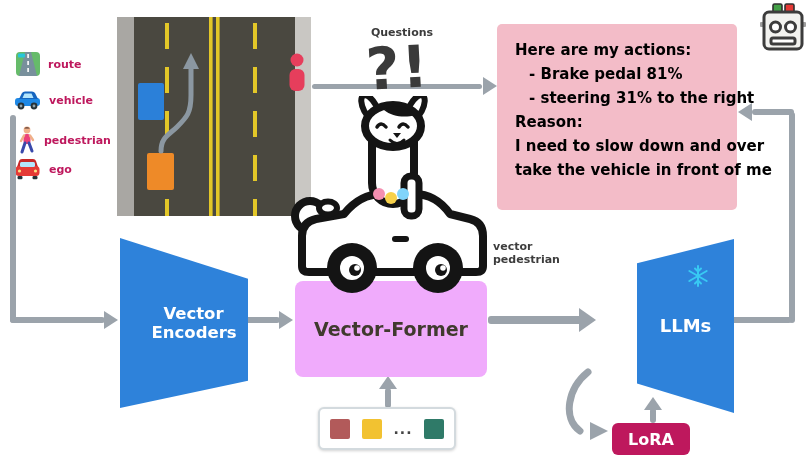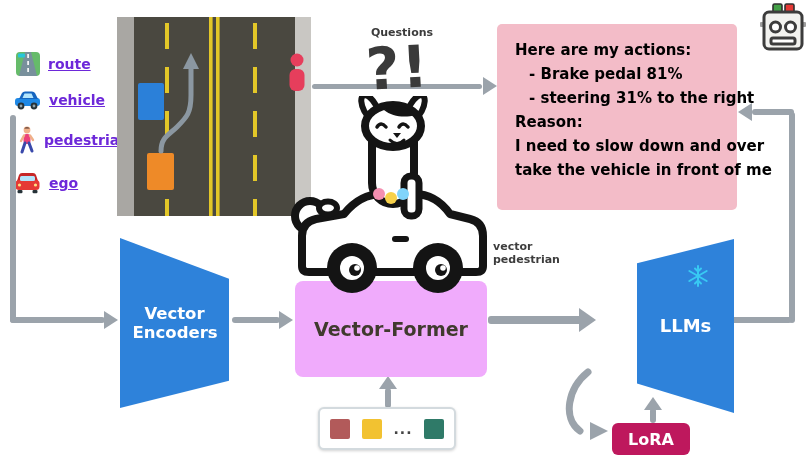--- a/index.html
+++ b/index.html
@@ -8,21 +8,21 @@
   .abs{position:absolute;}
   
   .bar{position:absolute;background:#9ba3ab;border-radius:3px;}
   .ah{position:absolute;width:0;height:0;}
   .ah.r{border-top:9px solid transparent;border-bottom:9px solid transparent;border-left:14px solid #9ba3ab;}
   .ah.l{border-top:9px solid transparent;border-bottom:9px solid transparent;border-right:14px solid #9ba3ab;}
   .ah.u{border-left:9px solid transparent;border-right:9px solid transparent;border-bottom:13px solid #9ba3ab;}
   .ah.big{border-top-width:12px;border-bottom-width:12px;border-left-width:17px;}
   
   .inrow{position:absolute;display:flex;align-items:center;gap:8px;}
-  .inlabel{font-size:14px;font-weight:700;color:#6d28d9;text-decoration:underline;}
+  .inlabel{font-size:11px;font-weight:700;color:#be185d;}
   
   .plabel{position:absolute;left:356px;top:26px;width:92px;text-align:center;
           font-size:11px;font-weight:700;color:#3b3b3b;}
   .pglyph{position:absolute;left:352px;top:34px;width:92px;text-align:center;
           font-size:58px;font-weight:800;color:#3a3a3a;transform:rotate(-3deg);letter-spacing:2px;}
   
   .answer{position:absolute;left:497px;top:24px;width:240px;height:186px;background:#f3bcc8;
           border-radius:5px;padding:14px 8px 0 18px;box-sizing:border-box;}
   .ansline{font-size:15px;font-weight:600;color:#000000;line-height:24px;white-space:nowrap;}
   .ansline.ind{padding-left:14px;}
@@ -114,21 +114,21 @@
       <circle cx="9" cy="4" r="3.4" fill="#f0b089"></circle>
       <path d="M6.2,2.6 a3.4,3.4 0 0 1 5.6,0 z" fill="#4e342e"></path>
       <rect x="5.5" y="8" width="7" height="10" rx="3" fill="#ec407a"></rect>
       <path d="M7,17 L4,26" stroke="#3949ab" stroke-width="3" stroke-linecap="round"></path>
       <path d="M11,17 L14,25" stroke="#3949ab" stroke-width="3" stroke-linecap="round"></path>
       <path d="M6,9.5 L3,15" stroke="#f0b089" stroke-width="2.4" stroke-linecap="round"></path>
       <path d="M12,9.5 L15,14" stroke="#f0b089" stroke-width="2.4" stroke-linecap="round"></path>
     </svg>
     <span class="inlabel">pedestrian</span>
   </div>
-  <div class="inrow" style="left:14px;top:172px;">
+  <div class="inrow" style="left:14px;top:158px;">
     <svg width="27" height="22" viewBox="0 0 27 22">
       <path d="M3,9 L5,3 Q5.7,1 8,1 L19,1 Q21.3,1 22,3 L24,9 Z" fill="#c62828"></path>
       <rect x="1.5" y="8" width="24" height="10" rx="3.5" fill="#e53935"></rect>
       <rect x="6" y="4" width="15" height="5" rx="1.5" fill="#b3e5fc"></rect>
       <circle cx="5.5" cy="13" r="1.6" fill="#ffe082"></circle>
         <circle cx="21.5" cy="13" r="1.6" fill="#ffe082"></circle>
       <rect x="3.5" y="18" width="5" height="3.2" rx="1.2" fill="#263238"></rect>
       <rect x="18.5" y="18" width="5" height="3.2" rx="1.2" fill="#263238"></rect>
     </svg>
     <span class="inlabel">ego</span>
@@ -217,21 +217,21 @@
       <path d="M91,31 q4,-6 9,0" fill="none" stroke="#141414" stroke-width="3.5" stroke-linecap="round"></path>
       <path d="M113,31 q4,-6 9,0" fill="none" stroke="#141414" stroke-width="3.5" stroke-linecap="round"></path>
       <path d="M107,37 l8,0 l-4,5 z" fill="#141414"></path>
       <path d="M104,44 q7,7 14,0" fill="none" stroke="#141414" stroke-width="3" stroke-linecap="round"></path>
       <circle cx="93" cy="98" r="6" fill="#f48fb1"></circle>
       <circle cx="105" cy="102" r="6" fill="#f7d14a"></circle>
       <circle cx="117" cy="98" r="6" fill="#81d4fa"></circle>
     </g>
   </svg>
 
-  <div class="trap enc z2" style="background: rgb(46, 130, 218);">
+  <div class="trap enc z2" style="background: rgb(46, 130, 218); padding-left: 19px;">
     <div class="enc-label">Vector Encoders</div>
   </div>
 
   <div class="former" style="background: #f0abfc;">
     <span>Vector-Former</span>
   </div>
 
   <div class="trap llm z2" style="background: rgb(46, 130, 218);">
     <svg class="snow" width="22" height="22" viewBox="0 0 22 22">
       <g stroke="#38c9f3" stroke-width="2" stroke-linecap="round">

